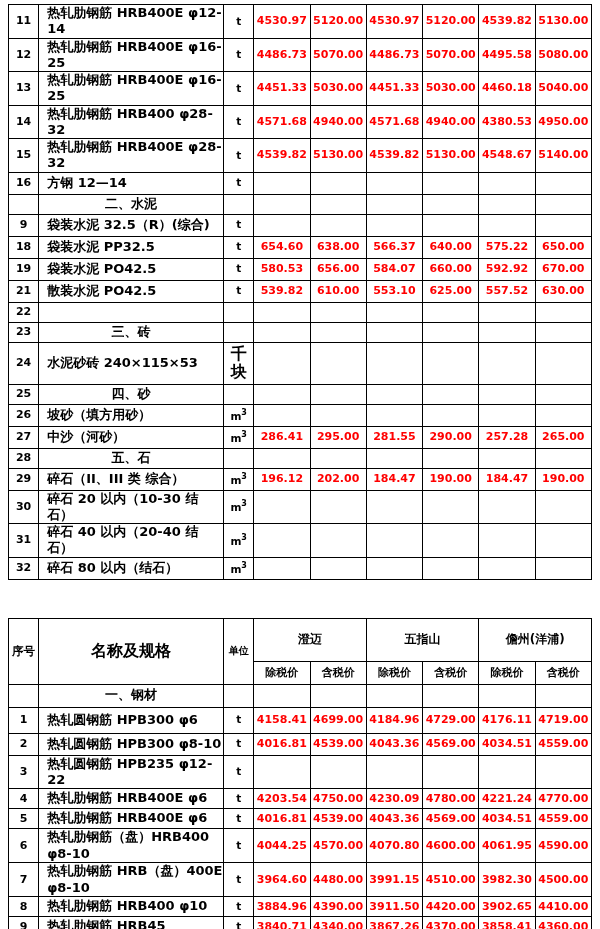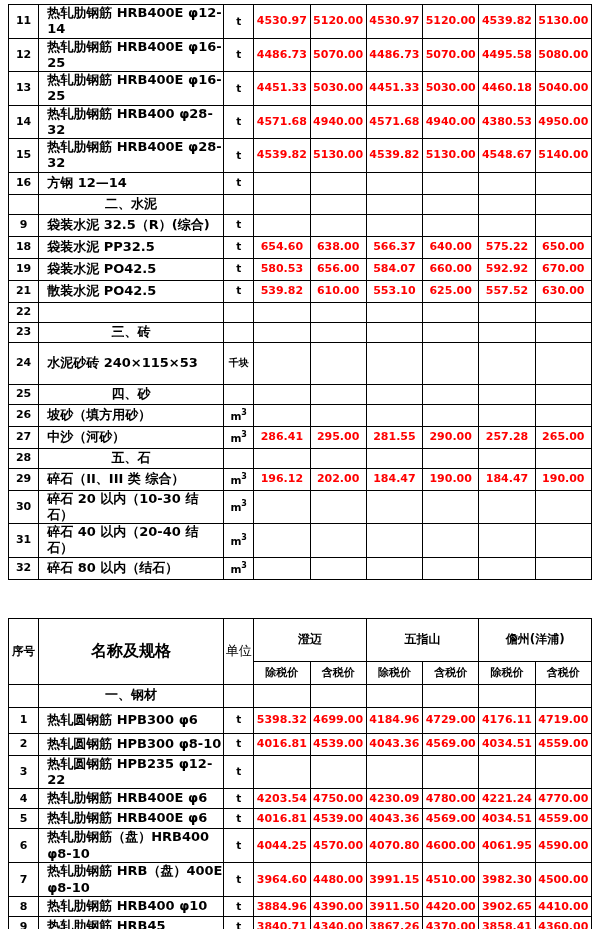--- a/index.html
+++ b/index.html
@@ -58,21 +58,21 @@
   }
   .cell-name.center {
     text-align: center;
     padding-left: 0;
   }
   .cell-unit {
     font-size: 10.5px;
     font-weight: bold;
   }
   .cell-unit.narrow {
-    font-size: 10px;
+    font-size: 16px;
     line-height: 1.15;
     margin-top: 28px;
   }
   .cell-price {
     color: #ff0000;
     font-size: 11px;
     font-weight: bold;
   }
   .row-h22 td { height: 22px; }
   .row-h42 td { height: 42px; }
@@ -80,23 +80,23 @@
   .hdr-seq {
     font-size: 11.5px;
     line-height: 1.05;
     font-weight: bold;
   }
   .hdr-name {
     font-size: 16px;
     font-weight: bold;
   }
   .hdr-unit {
-    font-size: 13px;
+    font-size: 10px;
     line-height: 1.05;
-    font-weight: normal;
+    font-weight: bold;
   }
   .hdr-city {
     font-size: 12px;
     font-weight: bold;
   }
   .hdr-sub {
     font-size: 11px;
     font-weight: bold;
   }
   sup.m3 { font-size: 8px; vertical-align: super; }
@@ -405,21 +405,21 @@
         <td class="cell-price"></td>
         <td class="cell-price"></td>
         <td class="cell-price"></td>
       </tr>
     </tbody>
     <tbody id="bottom-body">
         <tr style="height: 26px;">
           <td class="cell-no">1</td>
           <td class="cell-name">热轧圆钢筋 HPB300 φ6</td>
           <td class="cell-unit">t</td>
-          <td class="cell-price">5398.32</td>
+          <td class="cell-price">4158.41</td>
           <td class="cell-price">4699.00</td>
           <td class="cell-price">4184.96</td>
           <td class="cell-price">4729.00</td>
           <td class="cell-price">4176.11</td>
           <td class="cell-price">4719.00</td>
         </tr>
         <tr style="height: 22px;">
           <td class="cell-no">2</td>
           <td class="cell-name">热轧圆钢筋 HPB300 φ8-10</td>
           <td class="cell-unit">t</td>

